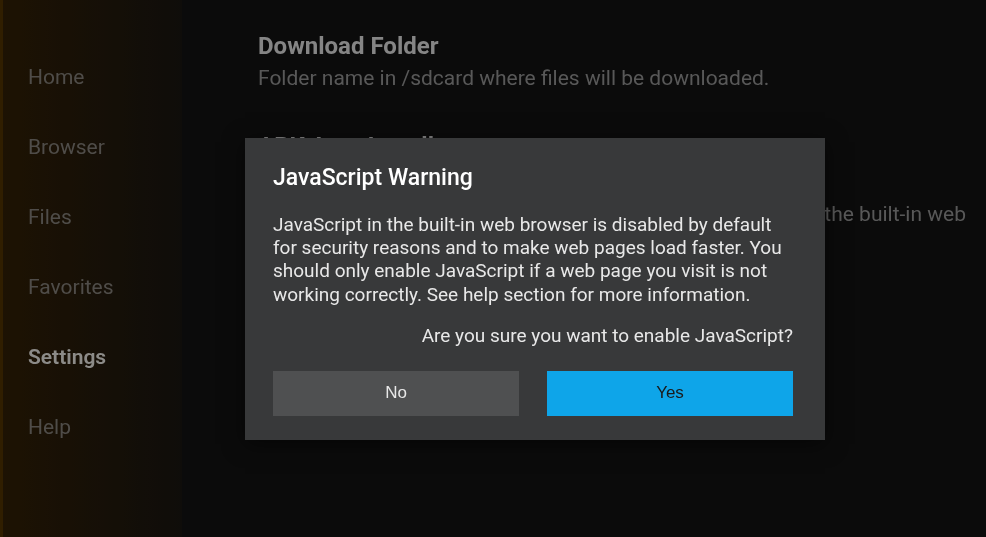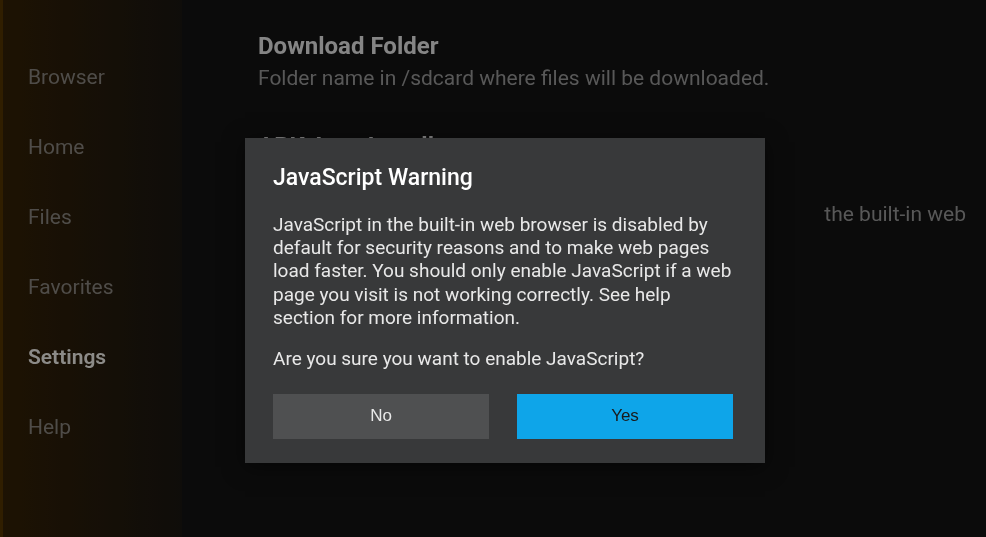--- a/index.html
+++ b/index.html
@@ -64,41 +64,42 @@
       left: 0;
       top: 0;
       width: 986px;
       height: 537px;
       background: rgba(0,0,0,0.35);
     }
     .dialog {
       position: absolute;
       left: 245px;
       top: 138px;
-      width: 520px;
+      width: 580px;
       background: #38393a;
       padding: 26px 32px 24px 28px;
       box-shadow: 0 4px 20px rgba(0,0,0,0.5);
     }
     .dialog-title {
       color: #ffffff;
       font-size: 23px;
       font-weight: 500;
       margin-bottom: 22px;
     }
     .dialog-body {
       color: #e8e8e8;
       font-size: 19px;
       line-height: 1.22;
       margin-bottom: 18px;
     }
     .dialog-question {
       color: #e8e8e8;
       font-size: 19px;
       margin-bottom: 24px;
+      text-align: right;
     }
     .dialog-buttons {
       display: flex;
       gap: 28px;
     }
     .dialog-btn {
       flex: 1;
       height: 45px;
       border: none;
       font-size: 17px;
@@ -115,22 +116,22 @@
     .dialog-btn.yes {
       background: #0ea5e9;
       color: #1a1a1a;
       font-weight: 500;
     }
   </style>
 </head>
 <body>
 
 <div class="sidebar">
+  <div class="sidebar-item">Home</div>
   <div class="sidebar-item">Browser</div>
-  <div class="sidebar-item">Home</div>
   <div class="sidebar-item">Files</div>
   <div class="sidebar-item">Favorites</div>
   <div class="sidebar-item active">Settings</div>
   <div class="sidebar-item">Help</div>
 </div>
 
 <div class="main">
   <div class="setting-block">
     <div class="setting-title">Download Folder</div>
     <div class="setting-desc">Folder name in /sdcard where files will be downloaded.</div>

